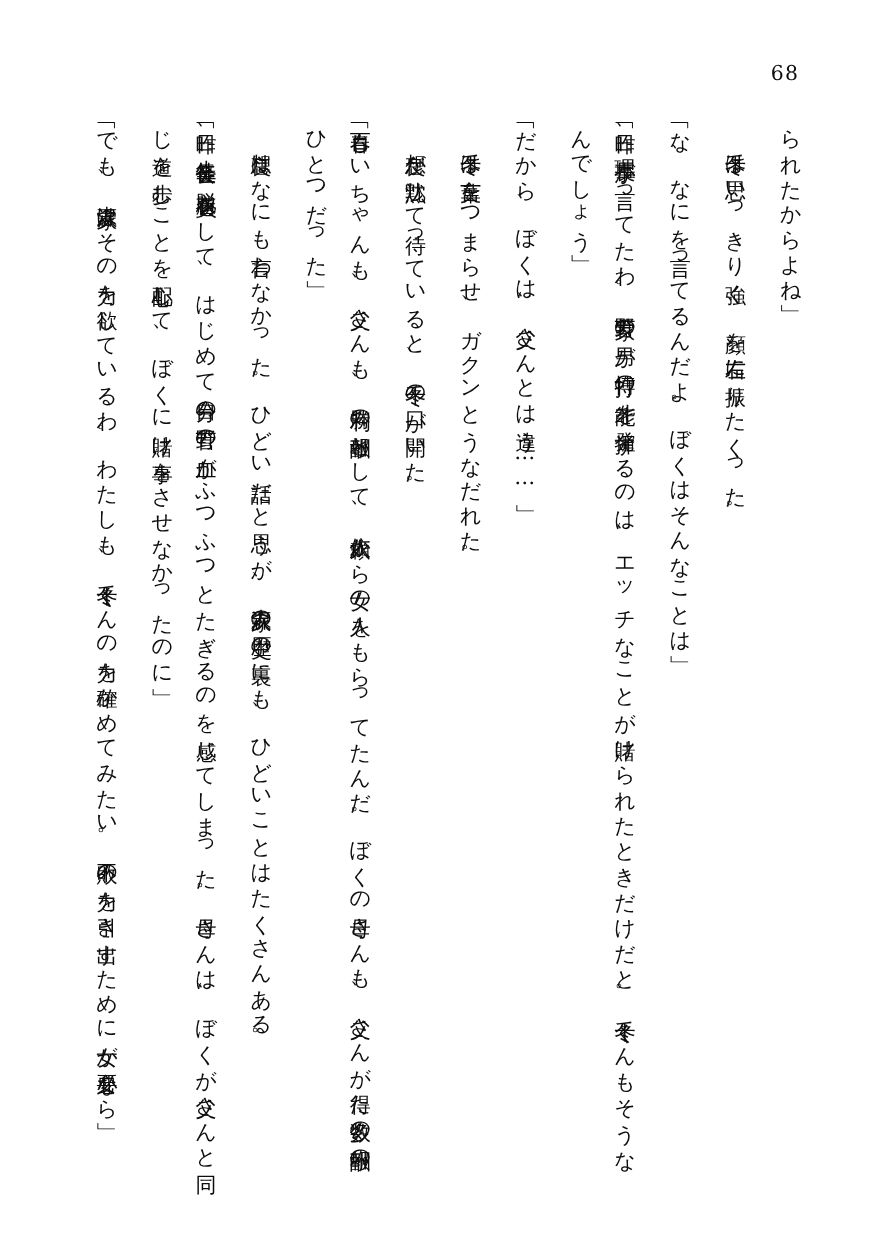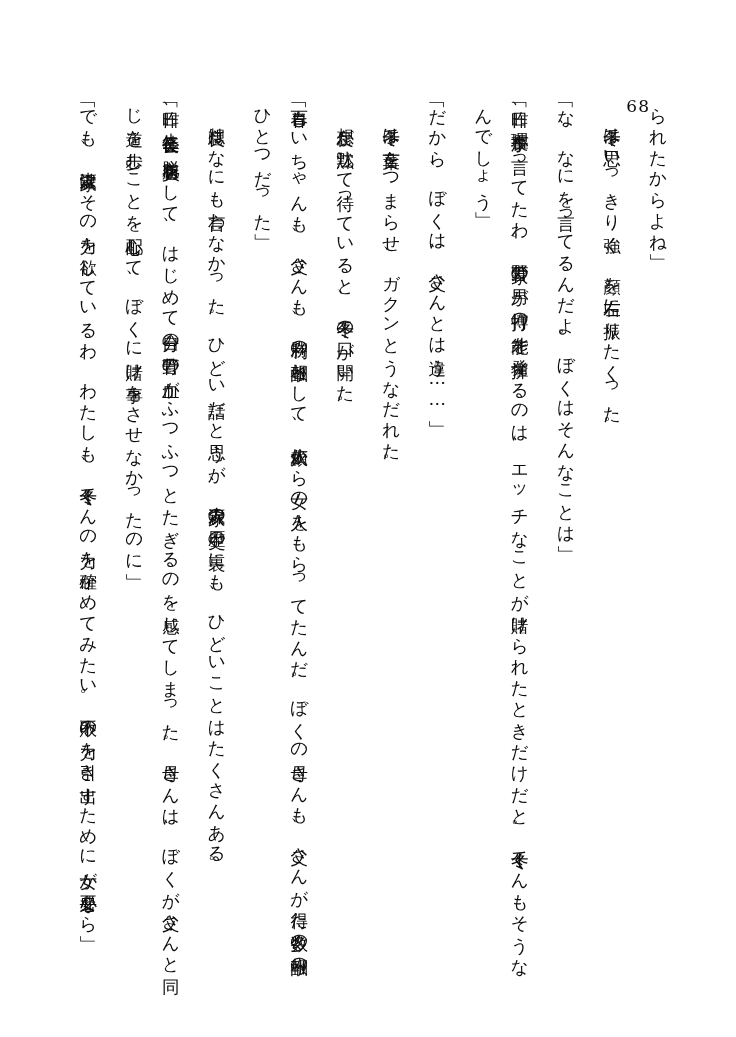--- a/index.html
+++ b/index.html
@@ -12,25 +12,24 @@
     width: 736px;
     height: 1037px;
     background: #ffffff;
     overflow: hidden;
     font-family: "DejaVu Serif", "Liberation Serif", serif;
     color: #0d0d0d;
   }
   .page-number {
     position: absolute;
     top: 52px;
-    right: 86px;
+    right: 70px;
     font-size: 17px;
     font-family: "DejaVu Serif", "Liberation Serif", serif;
     letter-spacing: 1px;
-    margin-top: 44px;
   }
   .body-text {
     position: absolute;
     top: 96px;
     right: 60px;
     left: 60px;
     bottom: 70px;
     writing-mode: vertical-rl;
     text-orientation: upright;
     font-size: 17.5px;

